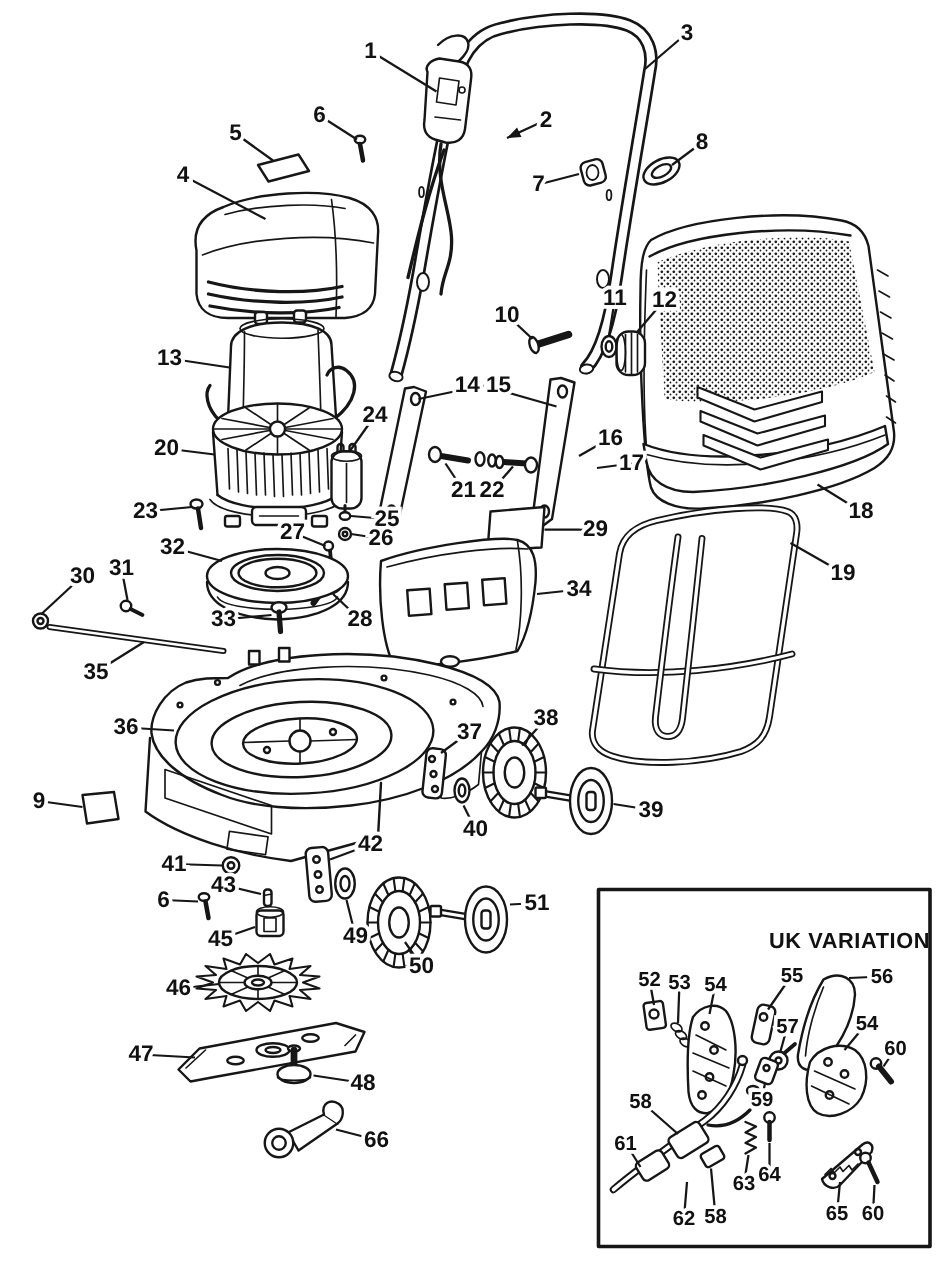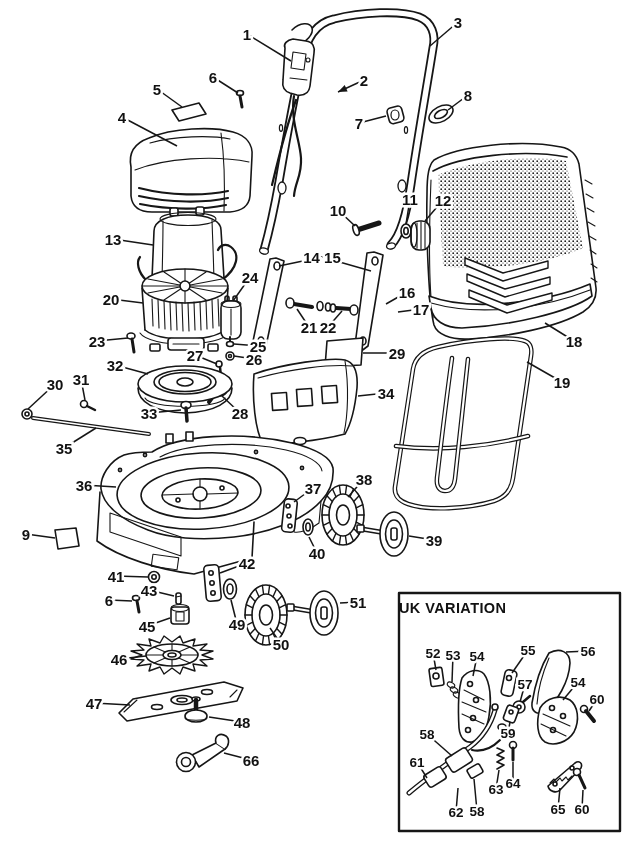--- a/index.html
+++ b/index.html
@@ -13,21 +13,21 @@
   .tube{stroke:#161616;stroke-width:9;fill:none;}
   .tube-in{stroke:#ffffff;stroke-width:5.4;fill:none;}
   .wire{stroke:#161616;stroke-width:4.6;fill:none;}
   .wire-in{stroke:#ffffff;stroke-width:2.2;fill:none;}
   .cable{stroke:#161616;stroke-width:5;fill:none;}
   .cable-in{stroke:#ffffff;stroke-width:2.4;fill:none;}
   .leader{stroke:#161616;stroke-width:1.5;}
   .callout-text{font:bold 15px "Liberation Sans",sans-serif;fill:#111;
      text-anchor:middle;dominant-baseline:central;paint-order:stroke;stroke:#fff;stroke-width:5px;}
   .callout-text.uk{font-size:13.5px;}
-  .uk-title{position:absolute;left:399px;top:600px;width:221px;text-align:left;
+  .uk-title{position:absolute;left:399px;top:620px;width:221px;text-align:right;
      font:bold 14.5px "Liberation Sans",sans-serif;letter-spacing:.4px;color:#111;}
 </style>
 </head>
 <body>
 
 <div class="stage">
 <svg width="630" height="850" viewBox="0 0 630 850">
   <defs>
     <pattern id="stipple" width="4" height="4" patternUnits="userSpaceOnUse">
       <circle cx="1.2" cy="1.2" r="0.9" fill="#1a1a1a"></circle>

